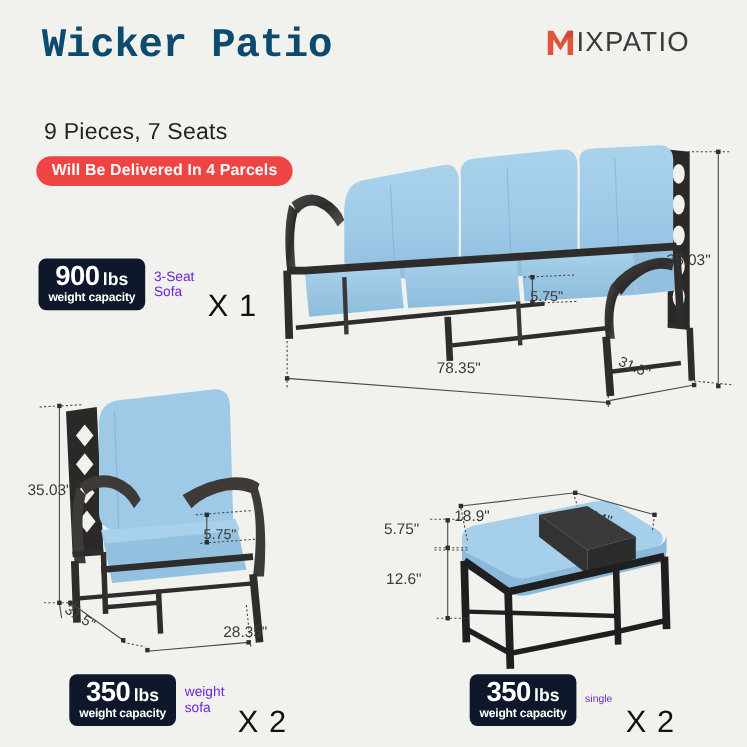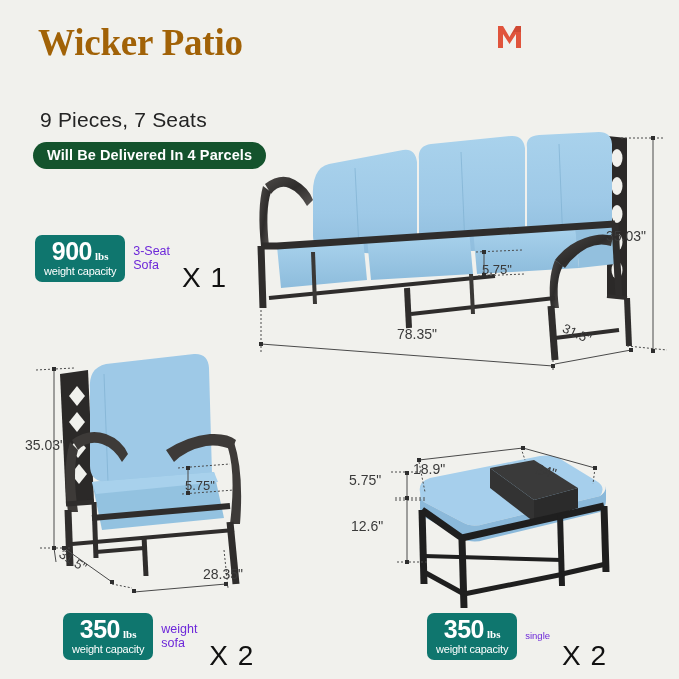--- a/index.html
+++ b/index.html
@@ -9,35 +9,35 @@
     font-family:"Liberation Sans", sans-serif;
     color:#1a1a1a;
     overflow:hidden;
     position:relative;
   }
   #root{position:relative;width:679px;height:679px;}
 
   
   .title{
     position:absolute;left:38px;top:22px;width:400px;
-    font-family:Liberation Serif, serif;
+    font-family:Liberation Mono, monospace;
     font-weight:700;
     font-size:37px;
     line-height:1.12;
     letter-spacing:-0.2px;
-    color:#a16207;
+    color:#0c4a6e;
   }
   .subtitle{
     position:absolute;left:40px;top:108px;
     font-size:21px;font-weight:400;color:#242424;
     letter-spacing:0.2px;
   }
   .pill{
     position:absolute;left:33px;top:142px;
-    background:#14532d;color:#fff;
+    background:#ef4444;color:#fff;
     border-radius:14px;
     padding:5px 14px 6px 14px;
     font-size:14.5px;font-weight:700;
     letter-spacing:0.1px;
     white-space:nowrap;
   }
 
   
   .logo{
     position:absolute;left:497px;top:24px;
@@ -46,31 +46,31 @@
   .logo-m{display:block;}
   .logo-text{
     font-size:25px;font-weight:400;color:#3b3b3b;
     letter-spacing:1.2px;margin-left:1px;
     font-family:"Liberation Sans", sans-serif;
   }
 
   
   .badge-group{position:absolute;display:flex;align-items:center;}
   .badge{
-    background:#0f766e;
+    background:#0f172a;
     border-radius:7px;
     padding:4px 9px 5px 9px;
     color:#fff;
     text-align:center;
     line-height:1;
   }
   .badge-top{display:flex;align-items:baseline;justify-content:center;gap:3px;}
   .badge-num{font-size:25px;font-weight:700;letter-spacing:-0.5px;}
-  .badge-lbs{font-size:11px;font-weight:700;font-family:Liberation Serif, serif;}
-  .badge-cap{font-size:11px;font-weight:400;margin-top:2px;letter-spacing:-0.2px;}
+  .badge-lbs{font-size:16px;font-weight:700;}
+  .badge-cap{font-size:11px;font-weight:700;margin-top:2px;letter-spacing:-0.2px;}
   .badge-label{
     font-size:12.5px;line-height:1.15;color:#6d28d9;
     margin-left:8px;white-space:pre-line;
   }
   .badge-label.small{font-size:9.5px;}
   .badge-mult{
     font-size:28px;font-weight:400;color:#111;margin-left:12px;
     letter-spacing:1px;white-space:nowrap;margin-top:40px;
   }
 
@@ -97,20 +97,21 @@
 
   <div class="subtitle">9 Pieces, 7 Seats</div>
 
   <div class="pill">Will Be Delivered In 4 Parcels</div>
 
   <div class="logo">
     <svg class="logo-m" width="26" height="26" viewBox="0 0 26 26">
       <path d="M1 2 L1 24 L6 24 L6 10 L12.5 20 L19 10 L19 24 L24 24 L24 2 L19 2 L12.5 13 L6 2 Z" fill="#e0543c"></path>
       <path d="M12.5 13 L19 2 L24 2 L24 8 L17 8 Z" fill="#c23f2c" opacity="0.55"></path>
     </svg>
+    <span class="logo-text">IXPATIO</span>
   </div>
 
   <div class="fig" style="left:255px;top:128px;">
     <svg width="420" height="250" viewBox="0 0 420 250">
       <defs>
         <linearGradient id="cushG" x1="0" y1="0" x2="0" y2="1">
           <stop offset="0%" stop-color="#a9d2ec"></stop>
           <stop offset="60%" stop-color="#9ec9e7"></stop>
           <stop offset="100%" stop-color="#8fbddd"></stop>
         </linearGradient>

